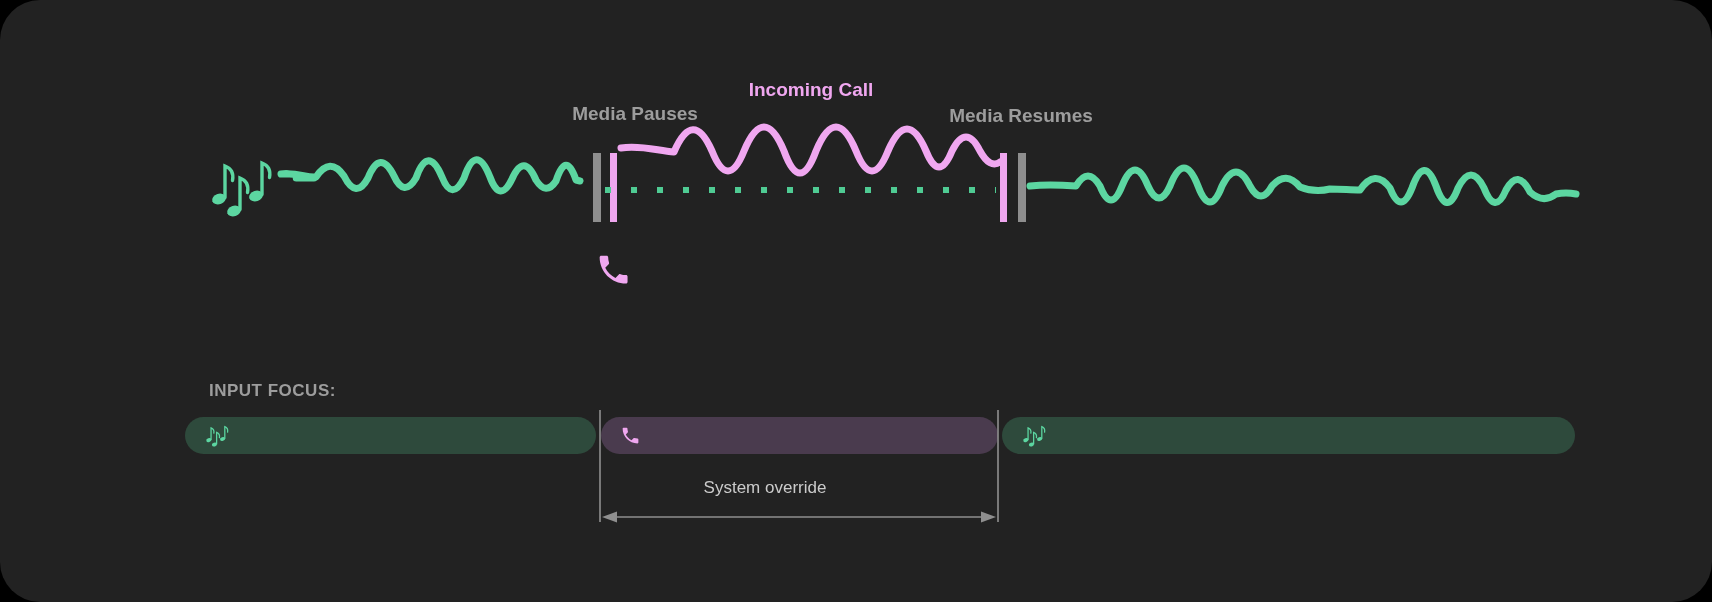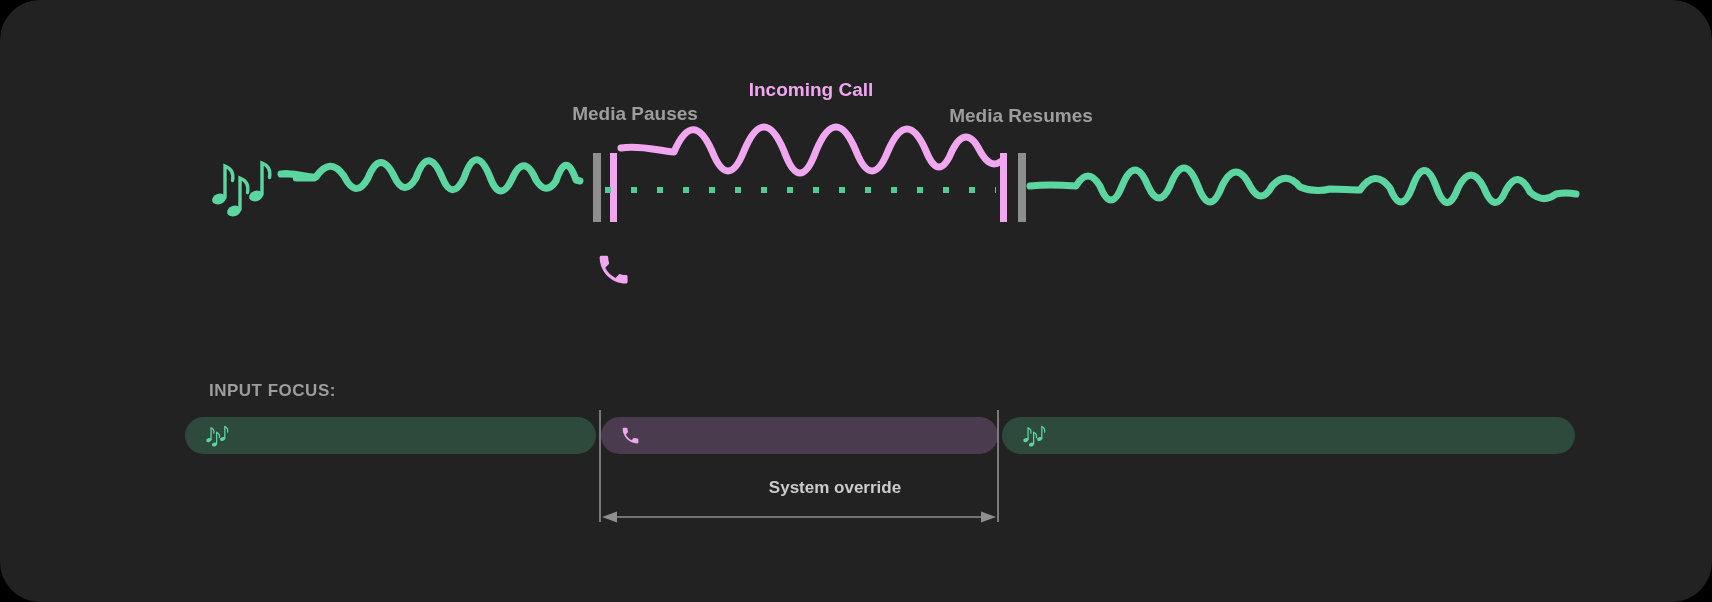--- a/index.html
+++ b/index.html
@@ -42,22 +42,22 @@
   }
   .pill.media{background:var(--pill-green);}
   .pill.call{background:var(--pill-purple);}
   .pill-one{left:185px;width:411px;}
   .pill-two{left:601px;width:397px;}
   .pill-three{left:1002px;width:573px;}
   .boundary-line{fill:var(--annotation-gray);}
   .arrow-line{stroke:var(--annotation-gray);stroke-width:1.6;}
   .arrow-head{fill:var(--annotation-gray);}
   .override-label{
-    position:absolute;left:835px;top:478px;transform:translateX(-50%);
-    font-size:17px;color:var(--override-text);white-space:nowrap;font-weight:bold;
+    position:absolute;left:765px;top:478px;transform:translateX(-50%);
+    font-size:17px;color:var(--override-text);white-space:nowrap;
   }
 </style>
 </head>
 <body>
 
 <div class="card">
 
   <div class="timeline-label" style="left:595px;top:103px;margin-left:40px;">Media Pauses</div>
   <div class="timeline-label call" style="left:811px;top:79px;">Incoming Call</div>
   <div class="timeline-label" style="left:1021px;top:105px;">Media Resumes</div>

